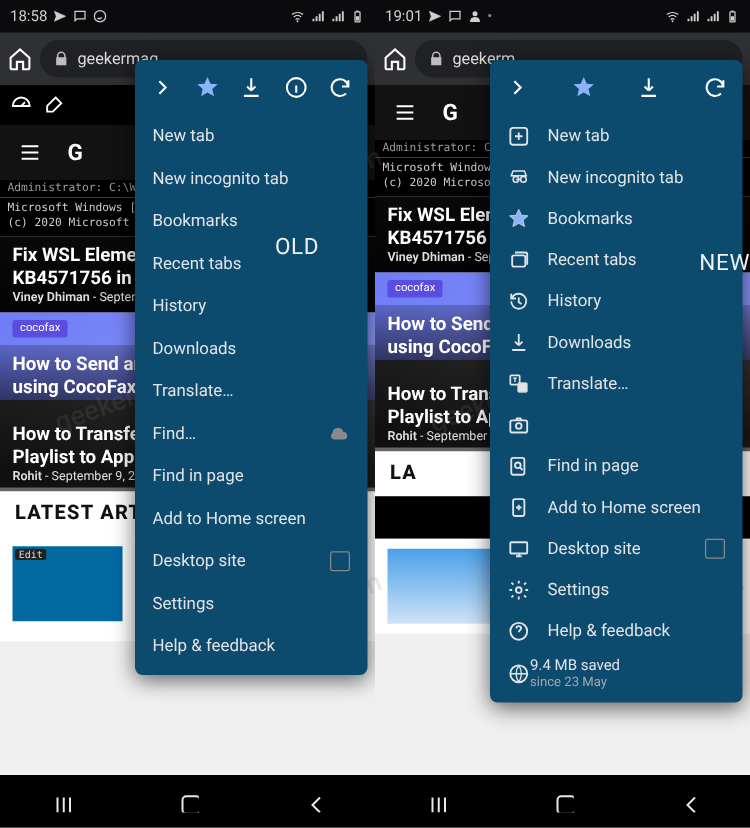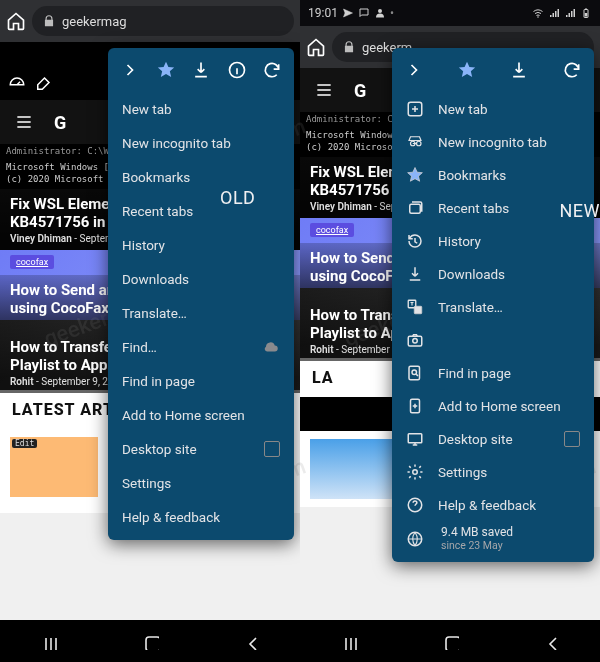--- a/index.html
+++ b/index.html
@@ -88,36 +88,35 @@
   }
   .art-meta {
     color: #e0e0e0; font-size: 10px; padding: 0 10px 6px 10px;
     background: rgba(0,0,0,.6);
   }
   .art-meta .a { font-weight: 600; margin-top: 39px; }
   .cocofax-tag {
     background: #5b4de0; color: #fff; font-size: 9px;
     padding: 2px 6px; display: inline-block; margin: 4px 0 0 10px;
     border-radius: 2px;
-    text-decoration: underline;
   }
   .card-img {
     height: 70px; background: linear-gradient(135deg,#6f7cf6,#8c9af8);
     position: relative;
   }
   .card-img2 { height: 70px; background: linear-gradient(135deg,#222,#444); position: relative; }
   .section-title {
     font-size: 16px; font-weight: 800; color: #111; padding: 10px 12px;
     letter-spacing: 1px; background: #fff;
   }
   .list-row {
     display: flex; gap: 10px; padding: 8px 10px; background: #fff;
   }
   .thumb {
-    width: 88px; height: 60px; background: #fdba74; flex-shrink: 0;
+    width: 88px; height: 60px; background: #0369a1; flex-shrink: 0;
     position: relative; color:#aaa; font-size:8px; font-family:Consolas,monospace;
     padding:3px;
   }
   .thumb .edit { position:absolute; top:2px; left:2px; background:#222; color:#ddd; padding:0 3px; border-radius:2px; }
   .list-title { font-size: 13.5px; font-weight: 700; line-height: 1.25; color:#111; }
   .list-date { font-size: 10.5px; color:#777; margin-top:4px; }
   
   .navbar {
     position: absolute; bottom: 0; left: 0; right: 0;
     height: 42px; background: #000;
@@ -158,21 +157,21 @@
   }
   .menu-panel.new-style .menu-item { height: 33px; }
   .menu-item .mic { width: 18px; height: 18px; fill: #cfcfd2; flex-shrink: 0; }
   .menu-item .label { flex: 1; white-space: nowrap; overflow: hidden; text-overflow: ellipsis; }
   .menu-item .trail {
     width: 16px; height: 16px; border: 1.5px solid #888; border-radius: 2px;
   }
   .menu-item .trail-cloud { width: 18px; height: 18px; fill:#8a8a8d; }
   .saved-box {
     margin: 4px 14px 4px 14px;
-    display: flex; align-items: center; gap: 17px;
+    display: flex; align-items: center; gap: 0;
     font-size: 12px; color: #e2e3e6;
   }
   .saved-box .sub { font-size: 10.5px; color: #a6a7aa; display:block; }
   .saved-box .mic { width: 18px; height: 18px; fill: #8ab4f8; flex-shrink:0; }
   
   .biglabel {
     position: absolute; z-index: 30;
     font-size: 18px; color: #f0f0f2; font-weight: 400;
     letter-spacing: 0.5px;
     pointer-events: none;
@@ -298,20 +297,48 @@
       </symbol>
     <symbol id="i-batt" viewBox="0 0 24 24">
         <rect x="8" y="5" width="8" height="16" rx="1" fill="none" stroke="currentColor" stroke-width="2"></rect>
         <rect x="10" y="3" width="4" height="2"></rect>
         <rect x="9.5" y="12" width="5" height="7" fill="currentColor"></rect>
       </symbol>
   </defs>
 </svg>
 
 <div class="phone">
+  <div class="status-bar">
+    <div class="status-left">
+      <span>18:58</span>
+      <svg class="status-ic">
+          <use href="#i-send"></use>
+        </svg>
+      <svg class="status-ic">
+          <use href="#i-msg"></use>
+        </svg>
+      <svg class="status-ic">
+          <use href="#i-whatsapp"></use>
+        </svg>
+    </div>
+    <div class="status-right">
+      <svg class="status-ic">
+          <use href="#i-wifi"></use>
+        </svg>
+      <svg class="status-ic">
+          <use href="#i-signal"></use>
+        </svg>
+      <svg class="status-ic">
+          <use href="#i-signal"></use>
+        </svg>
+      <svg class="status-ic">
+          <use href="#i-batt"></use>
+        </svg>
+    </div>
+  </div>
   <div class="browser-bar">
     <svg class="ic" style="stroke:#bdbdbd">
         <use href="#i-home"></use>
       </svg>
     <div class="url-box">
       <svg class="lock">
           <use href="#i-lock"></use>
         </svg>
       <span>geekermag</span>
     </div>

